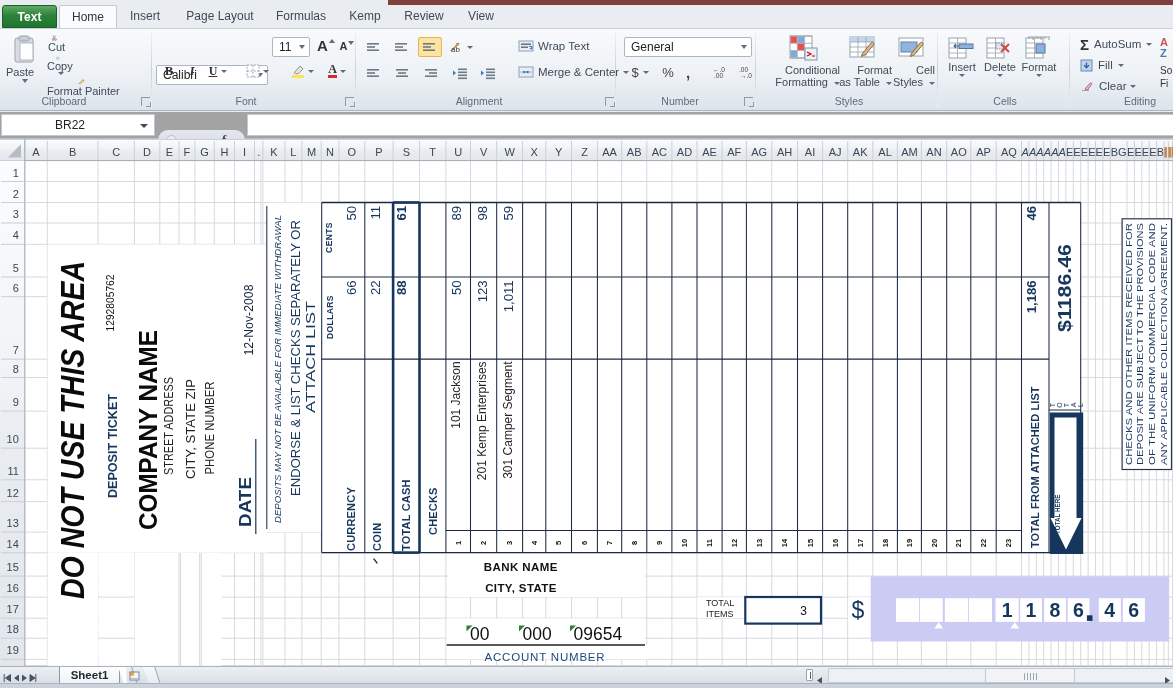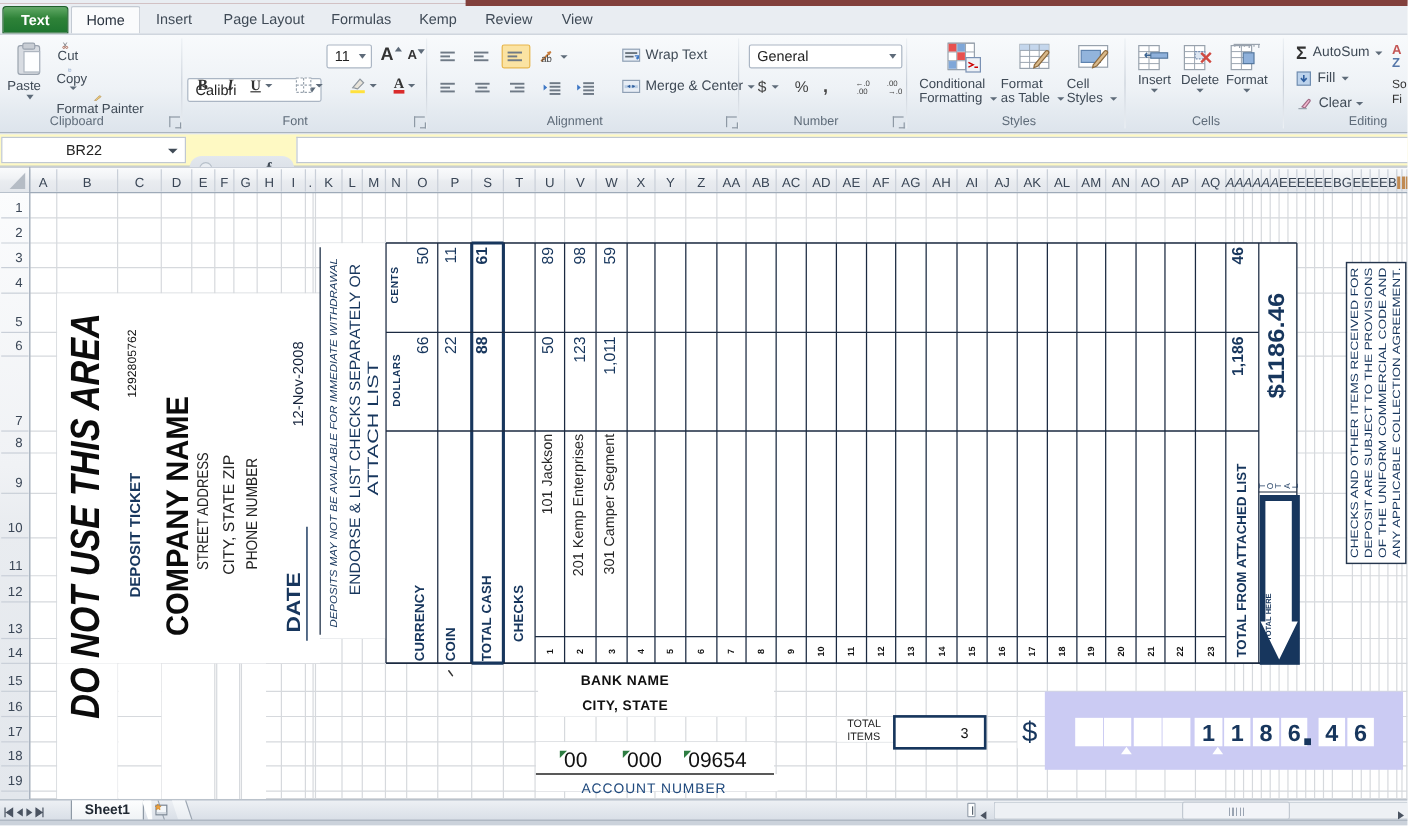--- a/index.html
+++ b/index.html
@@ -22,30 +22,30 @@
 .dropcaret { display:inline-block; width:0; height:0; border-left:3px solid transparent; border-right:3px solid transparent; border-top:3.5px solid #5E6B79; margin-left:3px; vertical-align:middle; }
 .combo { position:absolute; height:20px; background:#fff; border:1px solid #ABB6C4; border-radius:2px; display:flex; align-items:center; padding-left:6px; color:#222; }
 .combocaret { position:absolute; right:4px; top:7px; width:0; height:0; border-left:3.5px solid transparent; border-right:3.5px solid transparent; border-top:4px solid #5E6B79; }
 .fbtn { position:absolute; height:20px; display:flex; align-items:center; justify-content:center; color:#333; }
 .tinyup { width:0;height:0;border-left:3px solid transparent;border-right:3px solid transparent;border-bottom:4px solid #5E6B79; margin-left:1px; margin-top:-8px;}
 .tinydn { width:0;height:0;border-left:3px solid transparent;border-right:3px solid transparent;border-top:4px solid #5E6B79; margin-left:1px; margin-top:-6px;}
 .albtn { position:absolute; width:24px; height:20px; display:flex; align-items:center; justify-content:center; }
 .albtn.hl { background:#FBE3A2; border:1px solid #E8B64C; border-radius:2px; }
 .txtbtn { position:absolute; display:flex; align-items:center; font-size:11.5px; color:#3F4A56;padding-left:26px; }
 .txtbtn svg { margin-right:4px; }
-.stylebtn { position:absolute; top:5px; text-align:left; font-size:11px; color:#3F4A56; line-height:12px; }
+.stylebtn { position:absolute; top:5px; text-align:right; font-size:11px; color:#3F4A56; line-height:12px; }
 .stylebtn span { display:block; }
 .cellbtn span { display:block; }
 .stylebtn svg { display:block; margin:0 auto 2px; }
 .cellbtn { position:absolute; top:7px; text-align:center; font-size:11px; color:#3F4A56; line-height:12px; }
 .cellbtn svg { display:block; margin:0 auto 1px; }
 .cellbtn .dropcaret { margin:1px auto 0; display:block; }
 .editrow { position:absolute; left:1080px; display:flex; align-items:center; height:18px; color:#333; }
 .editrow .etext { font-size:11.5px; margin-left:5px; color:#3F4A56; }
-#fbar { position:absolute; left:0; top:112px; width:1173px; height:27px; background:#fef9c3; border-bottom:1px solid #B7C0CA; }
+#fbar { position:absolute; left:0; top:112px; width:1173px; height:27px; background:#a3a3a3; border-bottom:1px solid #B7C0CA; }
 #namebox { position:absolute; left:1px; top:2px; width:154px; height:22px; background:#fff; border:1px solid #C0C8D2; font-size:12px; color:#222; line-height:21px; }
 #namecaret { position:absolute; right:6px; top:9px; width:0; height:0; border-left:4px solid transparent; border-right:4px solid transparent; border-top:4.5px solid #404B57; }
 #fpill { position:absolute; left:158px; top:18px; width:87px; height:22px; background:linear-gradient(#E3E8EE,#D4DAE2); border-radius:10px; }
 #fcircle { position:absolute; left:8px; top:5px; width:11px; height:11px; background:#E9EDF2; border:1px solid #B7C0CA; border-radius:50%; }
 #fx { position:absolute; left:64px; top:2px; font-size:13px; font-weight:bold; color:#3F4A56; font-family:"Liberation Serif",serif; }
 #fx i { font-size:11px; }
 #ffield { position:absolute; left:247px; top:2px; width:926px; height:22px; background:#fff; border:1px solid #C0C8D2; border-right:none; }
 #sheet { position:absolute; left:0; top:139px; }
 #sheettabs { position:absolute; left:0; top:666px; width:1173px; height:17px; background:linear-gradient(#EDF0F4,#D9DFE7); border-top:1px solid #A9B2BD; }
 .navbtns { position:absolute; left:3px; top:3px; }

